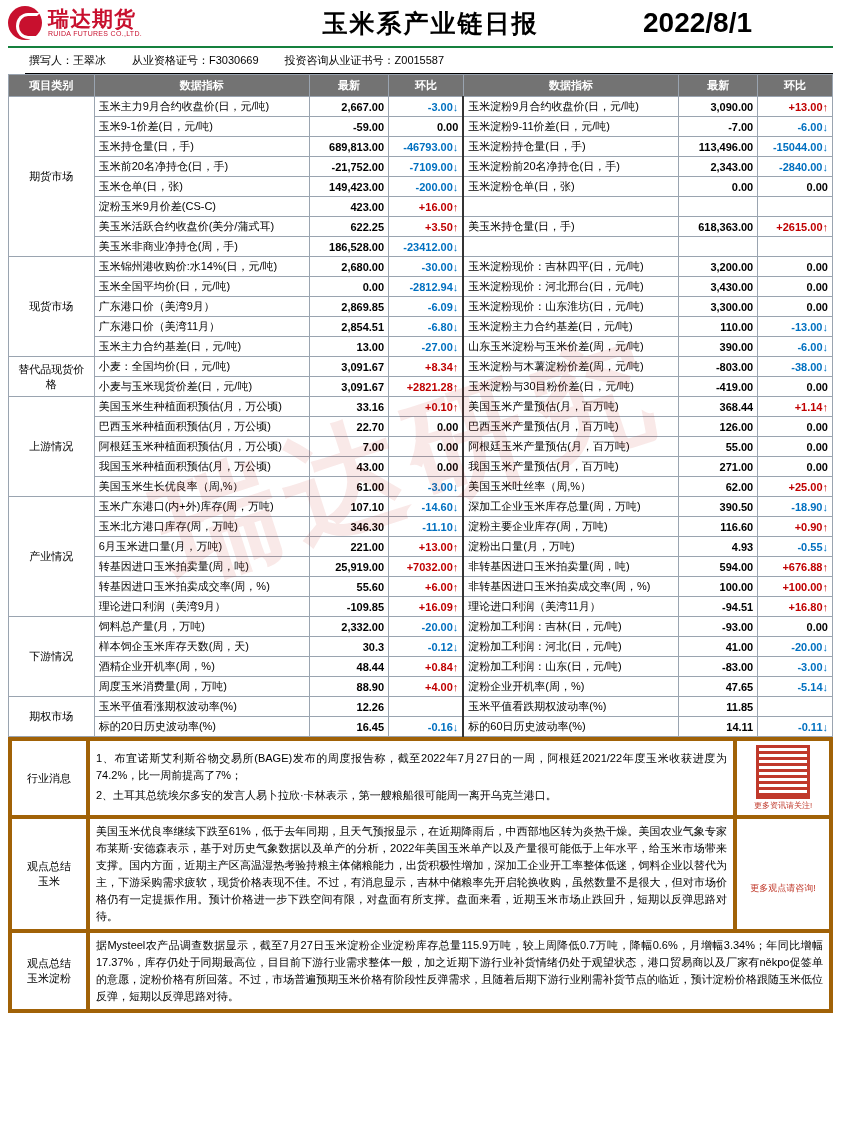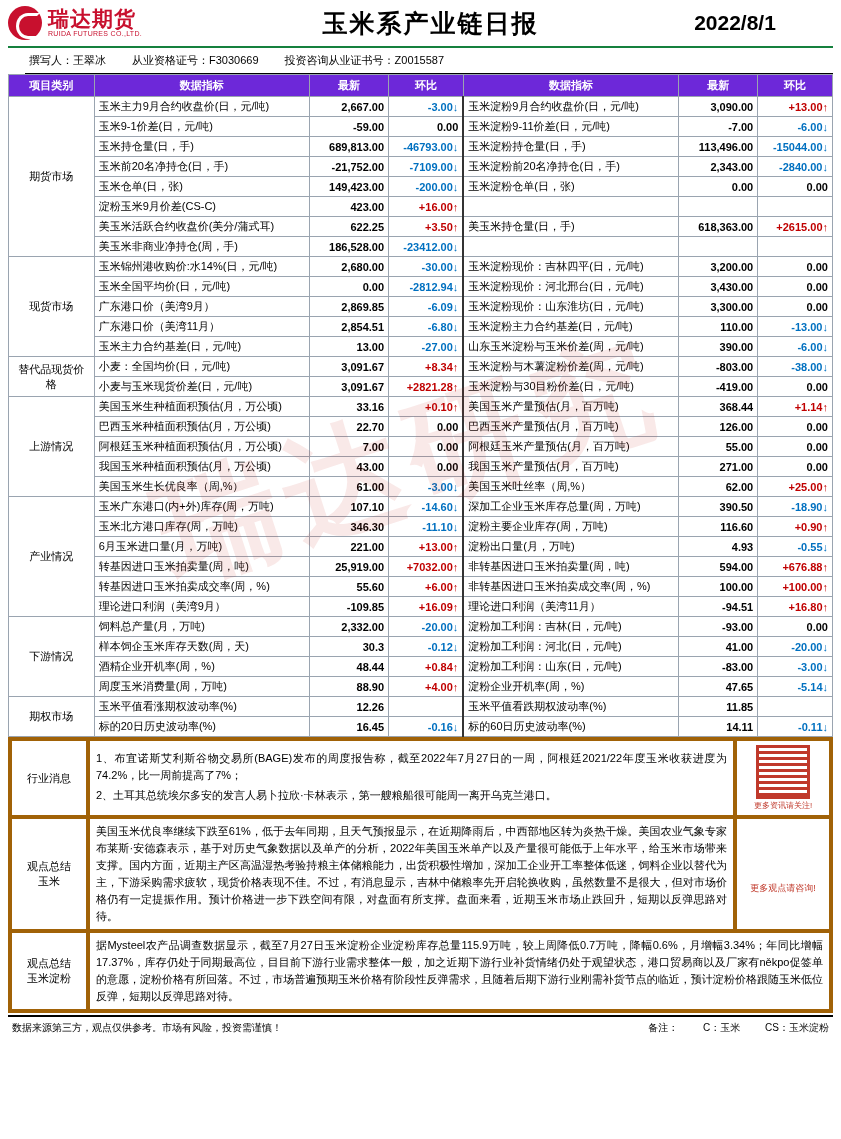--- a/index.html
+++ b/index.html
@@ -18,30 +18,30 @@
   .logo-wrap { display: flex; align-items: center; width: 210px; }
   .logo-mark { width: 34px; height: 34px; border-radius: 50%; background: #c8102e; position: relative; margin-right: 6px; flex: none; }
   .logo-mark::after {
     content: ""; position: absolute; left: 8px; top: 7px; width: 18px; height: 20px;
     border: 3px solid #fff; border-right-color: transparent; border-radius: 50% 0 0 50%;
   }
   .logo-text { line-height: 1.05; }
   .logo-cn { font-size: 21px; font-weight: bold; color: #c8102e; letter-spacing: 1px; }
   .logo-en { font-size: 7px; color: #c8102e; letter-spacing: .3px; }
   .title-main { flex: 1; text-align: center; font-size: 25px; font-weight: bold; letter-spacing: 2px; }
-  .title-date { width: 190px; text-align: center; font-size: 21px; font-weight: bold; padding-right: 6px; }
+  .title-date { width: 190px; text-align: left; font-size: 28px; font-weight: bold; padding-right: 6px; }
 
   
   .byline { display: flex; font-size: 11px; padding: 5px 2px 5px 4px; border-bottom: 1px solid #000; margin-left: 17px; }
   .byline span { margin-right: 26px; white-space: nowrap; }
 
   
   table.main { width: 100%; border-collapse: collapse; table-layout: fixed; }
   table.main td, table.main th { border: 1px solid #9aa4b0; font-size: 11px; padding: 2px 4px; vertical-align: middle; }
-  thead th { background: #6d28d9; color: #fff; font-weight: bold; text-align: center; font-size: 12px; height: 22px; border-color: #2e74b5; }
+  thead th { background: #737373; color: #fff; font-weight: bold; text-align: center; font-size: 12px; height: 22px; border-color: #2e74b5; }
   .col-cat { width: 78px; }
   .col-ind { width: 196px; }
   .col-val { width: 72px; }
   .col-chg { width: 68px; }
   td.cat { text-align: center; font-weight: normal; font-size: 12px; }
   td.ind { text-align: left; white-space: nowrap; overflow: hidden; }
   td.val { text-align: right; font-weight: bold; padding-right: 6px; }
   td.chg { text-align: right; font-weight: bold; padding-right: 6px; }
   .up { color: #c00000; }
   .down { color: #0070c0; }
@@ -411,21 +411,13 @@
         </td>
       </tr>
       <tr>
         <td class="lcat" style="white-space:pre-line">观点总结
 玉米淀粉</td>
         <td class="para" colspan="2">据Mysteel农产品调查数据显示，截至7月27日玉米淀粉企业淀粉库存总量115.9万吨，较上周降低0.7万吨，降幅0.6%，月增幅3.34%；年同比增幅17.37%，库存仍处于同期最高位，目目前下游行业需求整体一般，加之近期下游行业补货情绪仍处于观望状态，港口贸易商以及厂家有někpo促签单的意愿，淀粉价格有所回落。不过，市场普遍预期玉米价格有阶段性反弹需求，且随着后期下游行业刚需补货节点的临近，预计淀粉价格跟随玉米低位反弹，短期以反弹思路对待。</td>
       </tr>
     </tbody>
   </table>
 
-  <div class="footer">
-    <div>数据来源第三方，观点仅供参考。市场有风险，投资需谨慎！</div>
-    <div class="right">
-      <span>备注：</span>
-      <span>C：玉米</span>
-      <span>CS：玉米淀粉</span>
-    </div>
-  </div>
 </div>
 
 </body></html>

